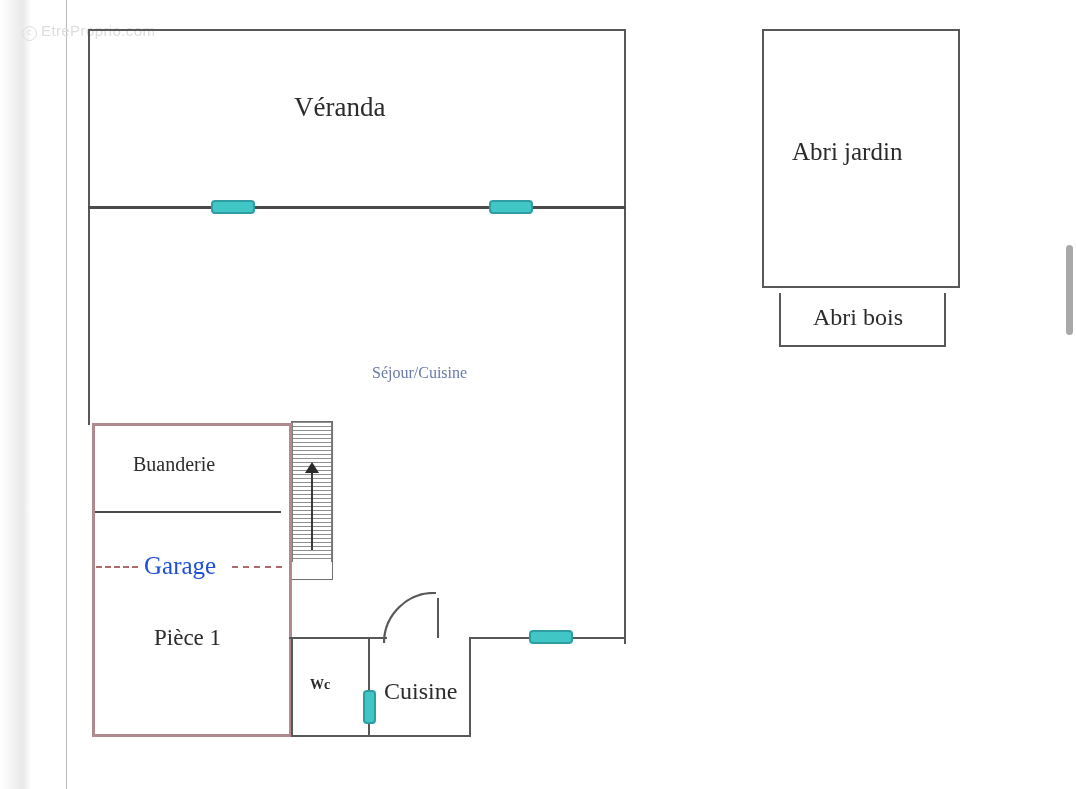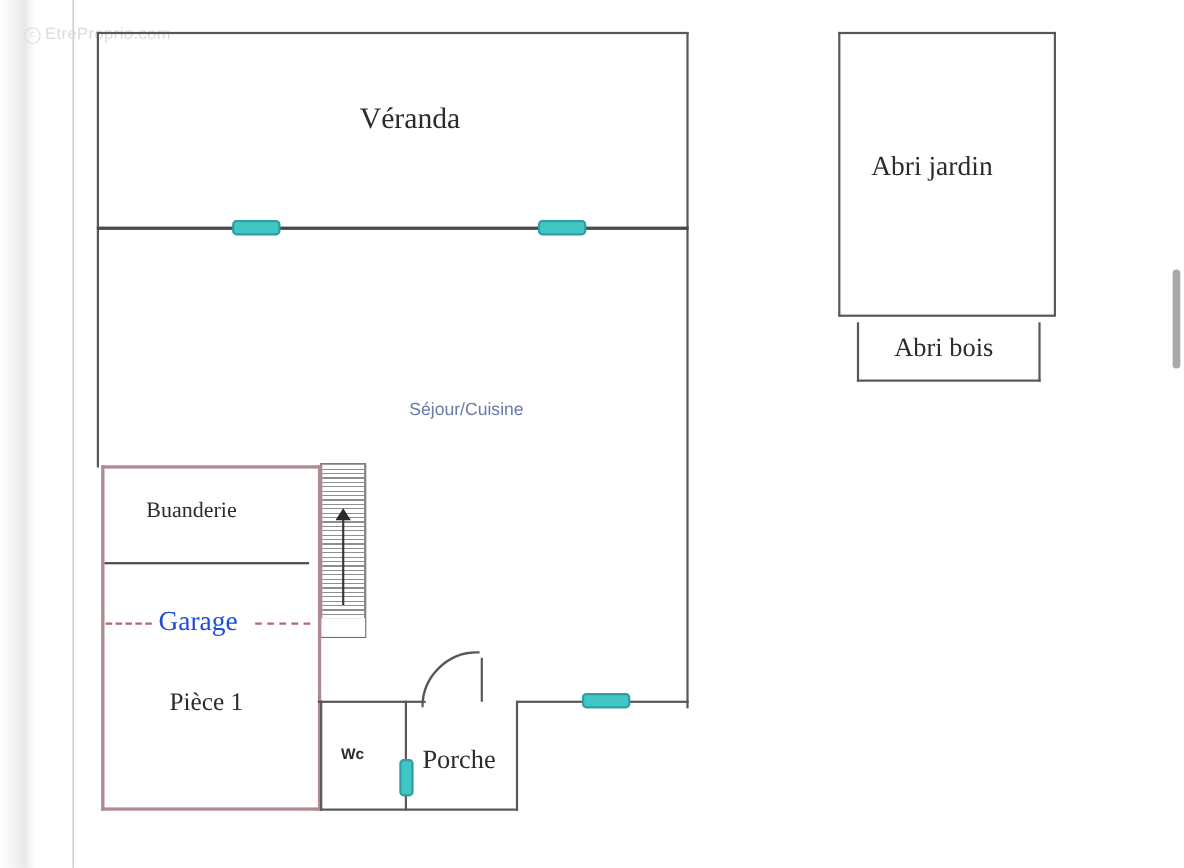--- a/index.html
+++ b/index.html
@@ -90,21 +90,21 @@
     border-radius: 4px;
     box-sizing: border-box;
   }
 
   .label {
     position: absolute;
     white-space: nowrap;
     color: #2b2b2b;
   }
   .label-serif { font-family: "Liberation Serif", serif; }
-  .label-sans  { font-family: Liberation Sans, sans-serif; }
+  .label-sans  { font-family: Liberation Serif, serif; }
 
   
   #stairs {
     position: absolute;
     left: 292px; top: 422px;
     width: 40px; height: 140px;
     background: repeating-linear-gradient(
       to bottom,
       #8f8f8f 0px, #8f8f8f 1px,
       #ffffff 1px, #ffffff 4px
@@ -210,31 +210,31 @@
 
   <div class="thinwall thinwall-h" style="left:762px; top:29px; width:198px;"></div>
   <div class="thinwall thinwall-v" style="left:762px; top:29px; height:258px;"></div>
   <div class="thinwall thinwall-v" style="left:958px; top:29px; height:258px;"></div>
   <div class="thinwall thinwall-h" style="left:762px; top:286px; width:198px;"></div>
 
   <div class="thinwall thinwall-v" style="left:779px; top:293px; height:54px;"></div>
   <div class="thinwall thinwall-v" style="left:944px; top:293px; height:54px;"></div>
   <div class="thinwall thinwall-h" style="left:779px; top:345px; width:167px;"></div>
 
-  <div class="label label-serif" style="left:327px; top:92px; font-size:27px;">Véranda</div>
+  <div class="label label-serif" style="left:294px; top:92px; font-size:27px;">Véranda</div>
 
   <div class="label label-sans" style="left:372px; top:364px; font-size:16px; color:#6a7aa8;">Séjour/Cuisine</div>
 
   <div class="label label-serif" style="left:133px; top:453px; font-size:20px;">Buanderie</div>
 
   <div class="label label-serif" style="left:144px; top:552px; font-size:25px; color:#1d4ed8;">Garage</div>
 
   <div class="label label-serif" style="left:154px; top:625px; font-size:23px;">Pièce 1</div>
 
   <div class="label label-sans" style="left:310px; top:677px; font-size:14px; font-weight:600;">Wc</div>
 
-  <div class="label label-serif" style="left:384px; top:678px; font-size:24px;">Porche</div>
+  <div class="label label-serif" style="left:384px; top:678px; font-size:24px;">Cuisine</div>
 
   <div class="label label-serif" style="left:792px; top:138px; font-size:25px;">Abri jardin</div>
 
   <div class="label label-serif" style="left:813px; top:304px; font-size:24px;text-align:right;">Abri bois</div>
 
 </div>
 
 </body></html>

